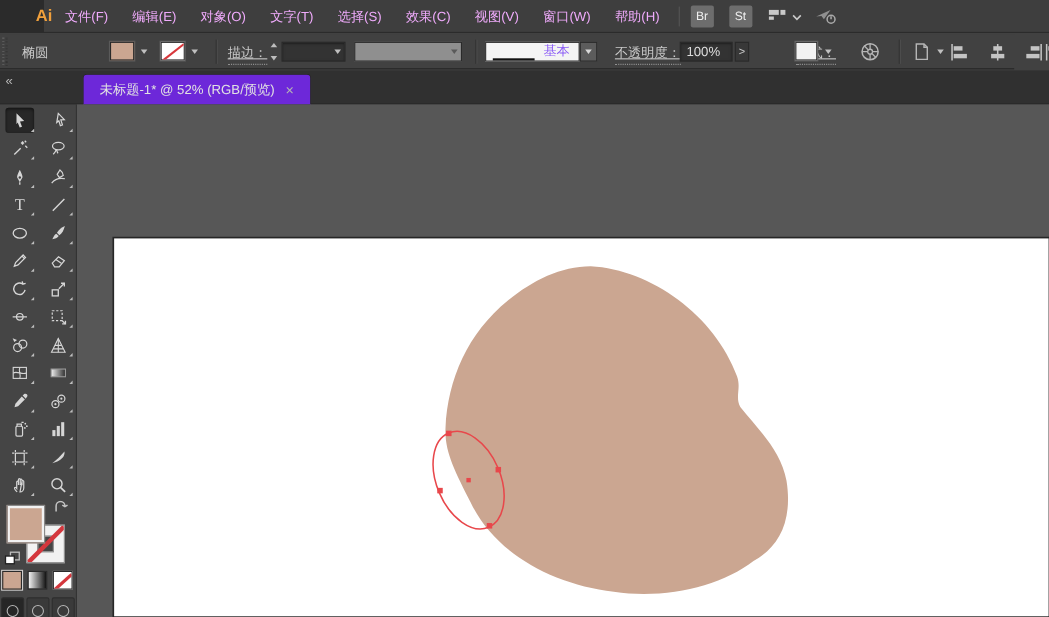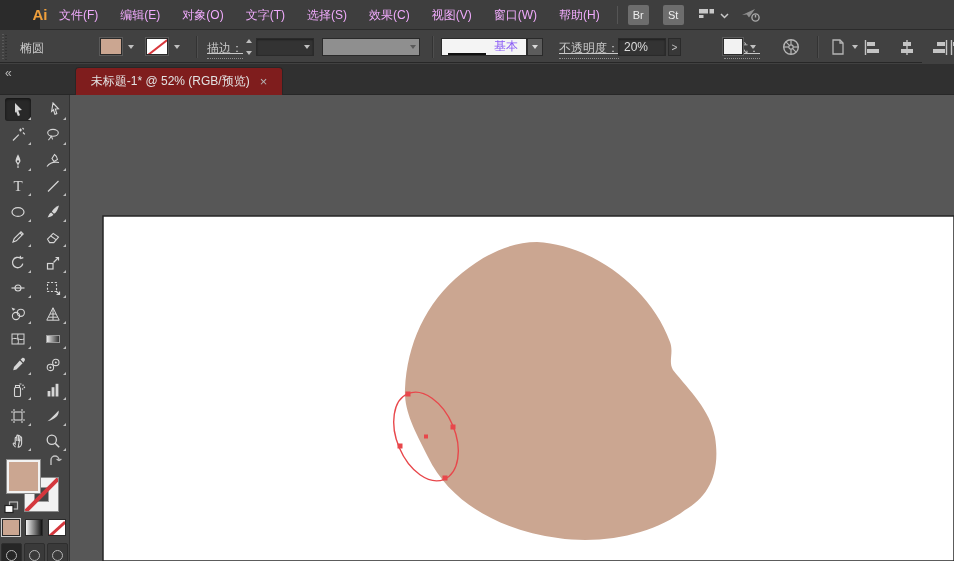--- a/index.html
+++ b/index.html
@@ -42,21 +42,21 @@
   .brush-box{position:absolute;top:7px;height:18px;background:#f4f4f4;border:1px solid #2a2a2a;display:flex;align-items:flex-end;color:#8b5cf6;}
   .brush-line{width:38px;height:2px;background:#111;margin:0 8px 0 6px;}
   .brush-chev{position:absolute;top:7px;width:16px;height:18px;background:#5c5c5c;border:1px solid #2a2a2a;display:flex;align-items:center;justify-content:center;}
   .brush-chev .chev{border-top-color:#d9d9d9;}
   .ob-input{position:absolute;top:7px;height:18px;background:#333;border:1px solid #2a2a2a;box-shadow:inset 0 1px 2px rgba(0,0,0,.4);color:#ddd;display:flex;align-items:center;padding-left:5px;}
   .more-btn{position:absolute;top:7px;width:13px;height:18px;background:#383838;border:1px solid #2a2a2a;color:#c5c5c5;display:flex;align-items:center;justify-content:center;font-size:10px;}
   .ob-icon{position:absolute;top:6px;width:20px;height:20px;display:flex;align-items:center;justify-content:center;}
   
   .tabbar{position:absolute;left:0;top:64px;width:954px;height:31px;background:#303030;border-bottom:1px solid #272727;}
   .collapse{position:absolute;left:5px;top:2px;color:#b9b9b9;font-size:12px;letter-spacing:-1px;}
-  .doc-tab{position:absolute;left:75px;top:3px;width:208px;height:28px;background:#7f1d1d;border:1px solid #272727;border-bottom:none;border-radius:4px 4px 0 0;display:flex;align-items:center;justify-content:center;color:#e2e2e2;}
+  .doc-tab{position:absolute;left:75px;top:3px;width:208px;height:28px;background:#6d28d9;border:1px solid #272727;border-bottom:none;border-radius:4px 4px 0 0;display:flex;align-items:center;justify-content:center;color:#e2e2e2;}
   .tab-close{margin-left:10px;color:#b5b5b5;font-size:13px;line-height:1;}
   
   .toolspanel{position:absolute;left:0;top:95px;width:70px;height:466px;background:#454545;border-right:1px solid #333;overflow:hidden;}
   .tools-grid{position:absolute;left:0;top:2px;width:70px;display:grid;grid-template-columns:35px 35px;}
   .tool-cell{width:35px;height:25.5px;display:flex;align-items:center;justify-content:center;position:relative;}
   .tool-cell.active:before{content:"";position:absolute;left:5px;top:1px;width:26px;height:23px;background:#282828;border-radius:3px;box-shadow:inset 0 1px 3px rgba(0,0,0,.6);}
   .tool-cell svg{position:relative;}
   .tool-corner{position:absolute;right:4px;bottom:3px;width:0;height:0;border-left:3px solid transparent;border-bottom:3px solid #bdbdbd;}
   
   .fill-proxy{position:absolute;left:6px;top:364px;width:35px;height:35px;border:1px solid #8a8a8a;box-shadow:inset 0 0 0 2px #f2f2f2;z-index:3;}
@@ -156,21 +156,21 @@
 
     <div class="brush-box" style="left:441px;width:86px">
       <span class="brush-line"></span>
       <span>基本</span>
     </div>
     <div class="brush-chev" style="left:527px">
         <span class="chev"></span>
       </div>
 
     <div class="ob-label dotted-u" style="left:559px">不透明度：</div>
-    <div class="ob-input" style="left:618px;width:48px">20%</div>
+    <div class="ob-input" style="left:618px;width:48px">100%</div>
     <div class="more-btn" style="left:668px">&gt;</div>
 
     <div class="ob-label dotted-u" style="left:724px">样式：</div>
     <div class="swatch" style="left:723px;width:20px;background:#f2f2f2"></div>
     <div class="chev-btn" style="left:746px">
         <span class="chev"></span>
       </div>
 
     <div class="ob-icon" style="left:781px">
       <svg width="18" height="18" viewBox="0 0 18 18">

